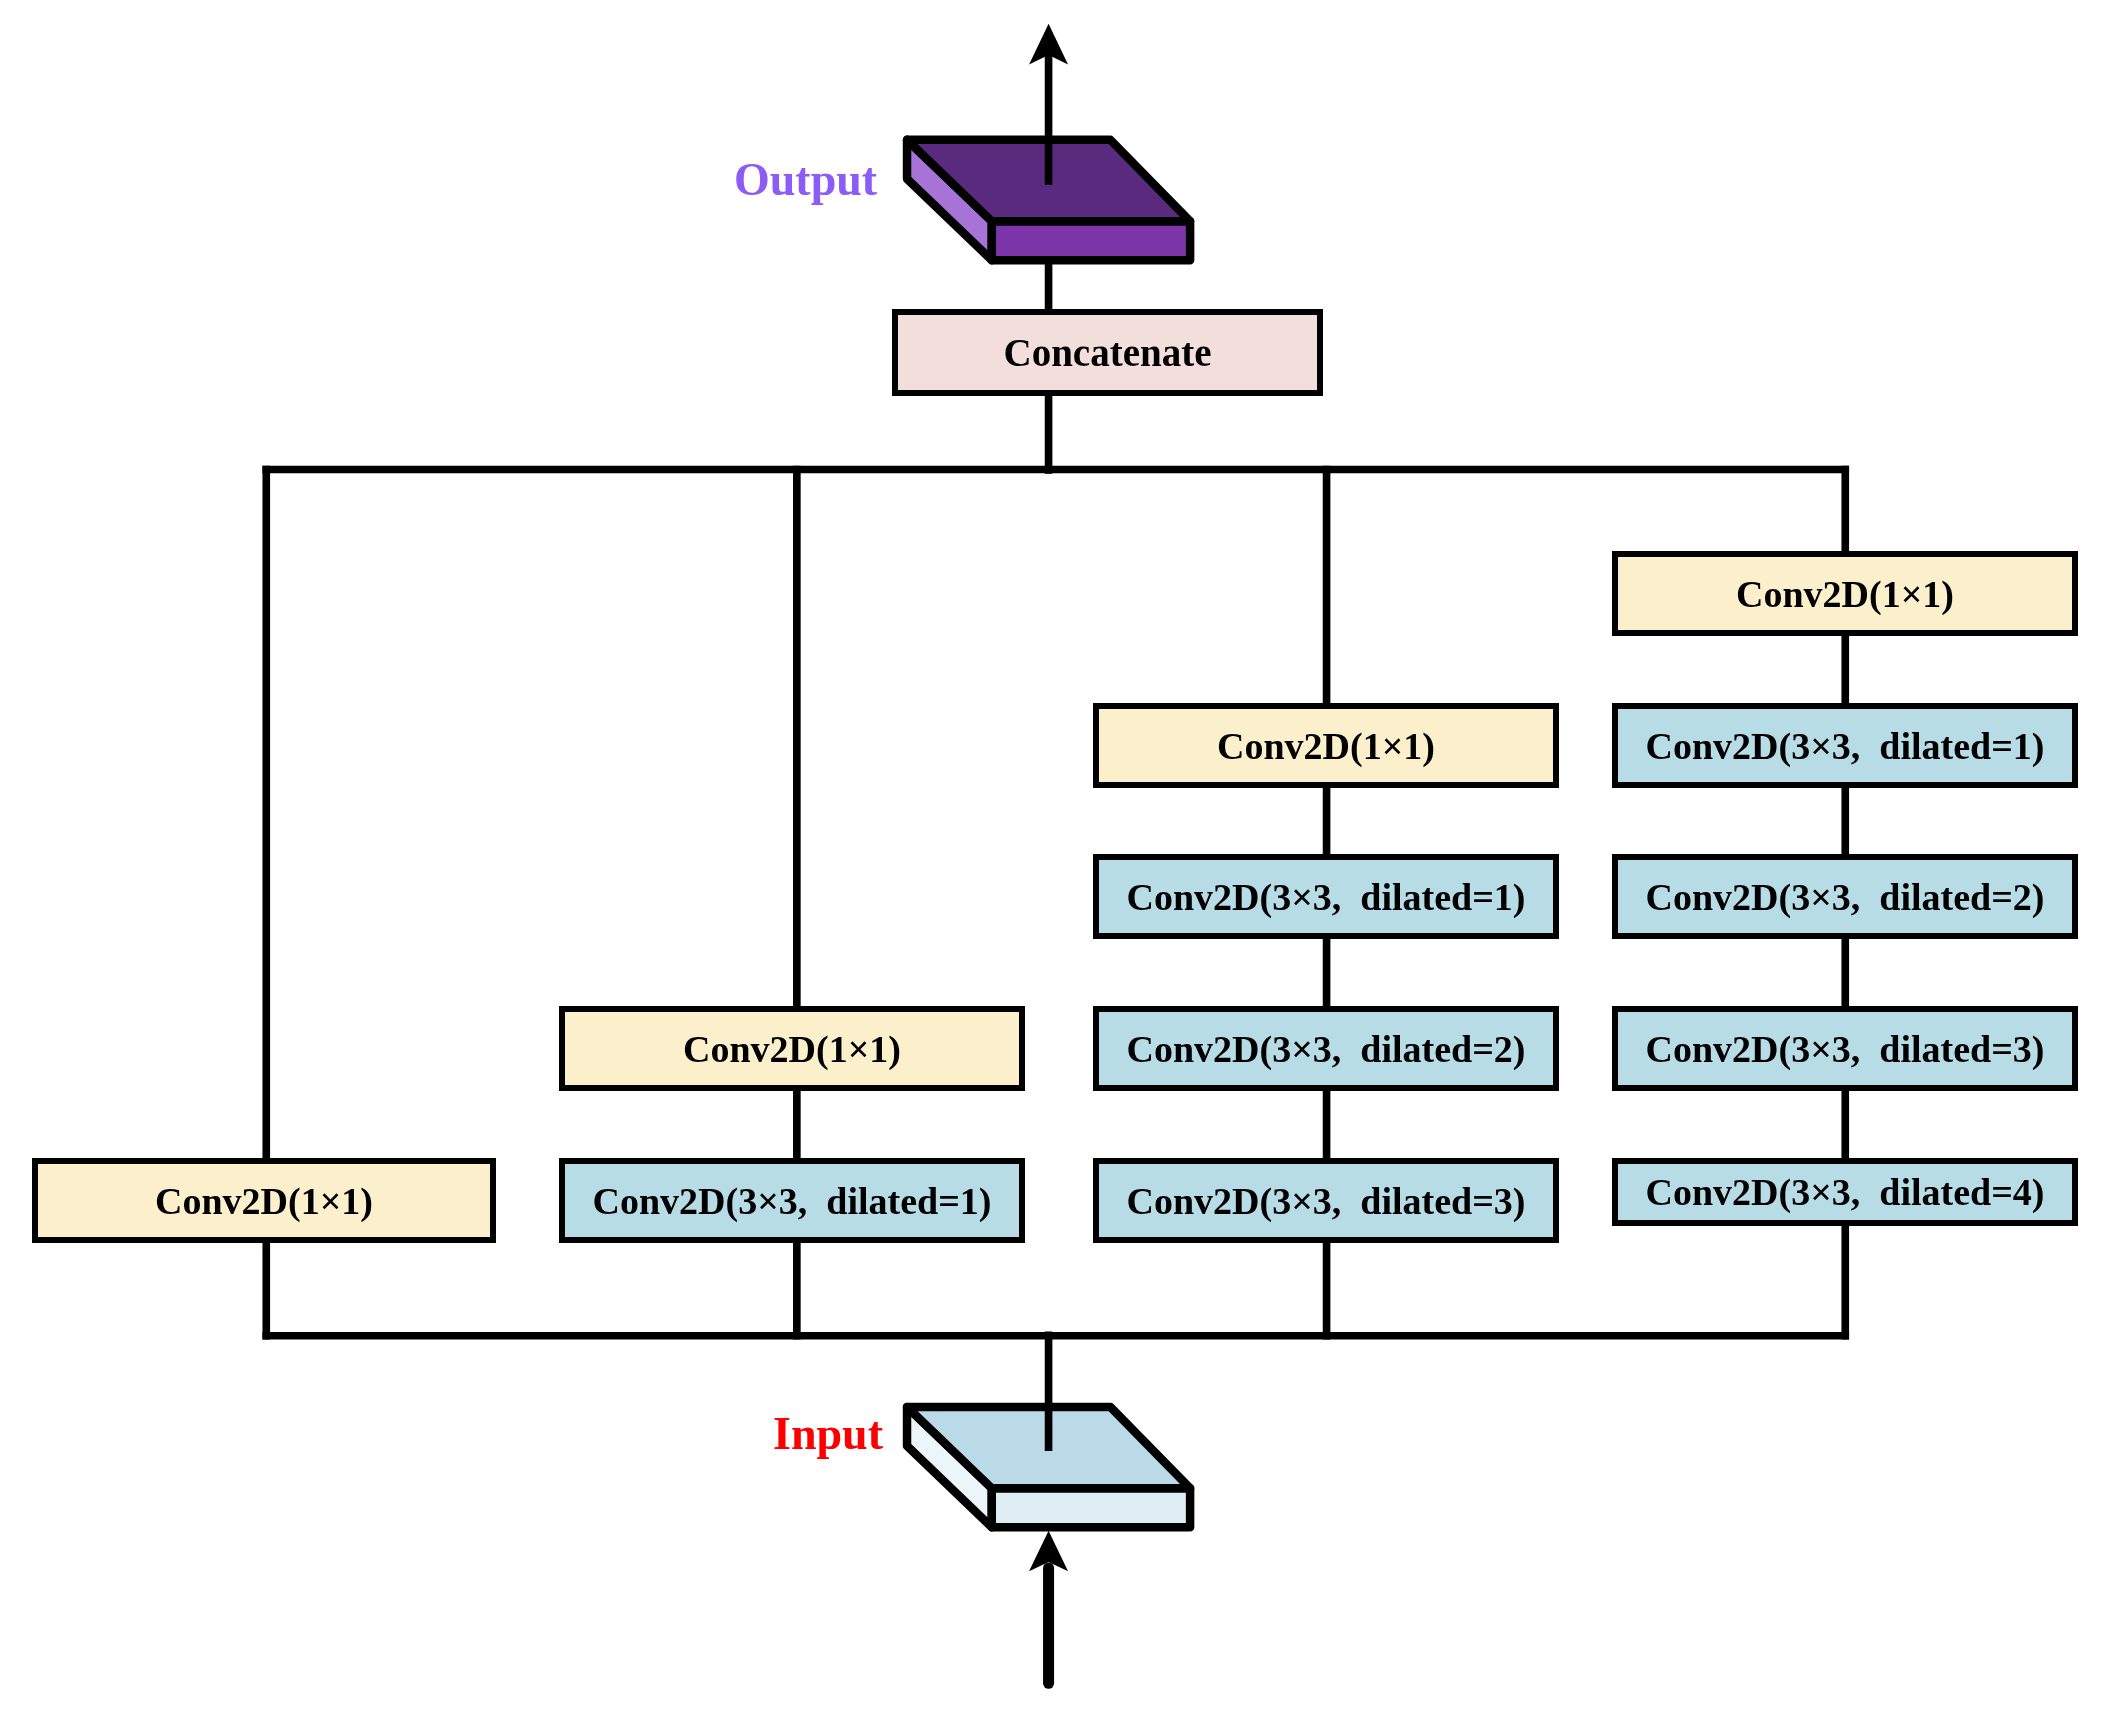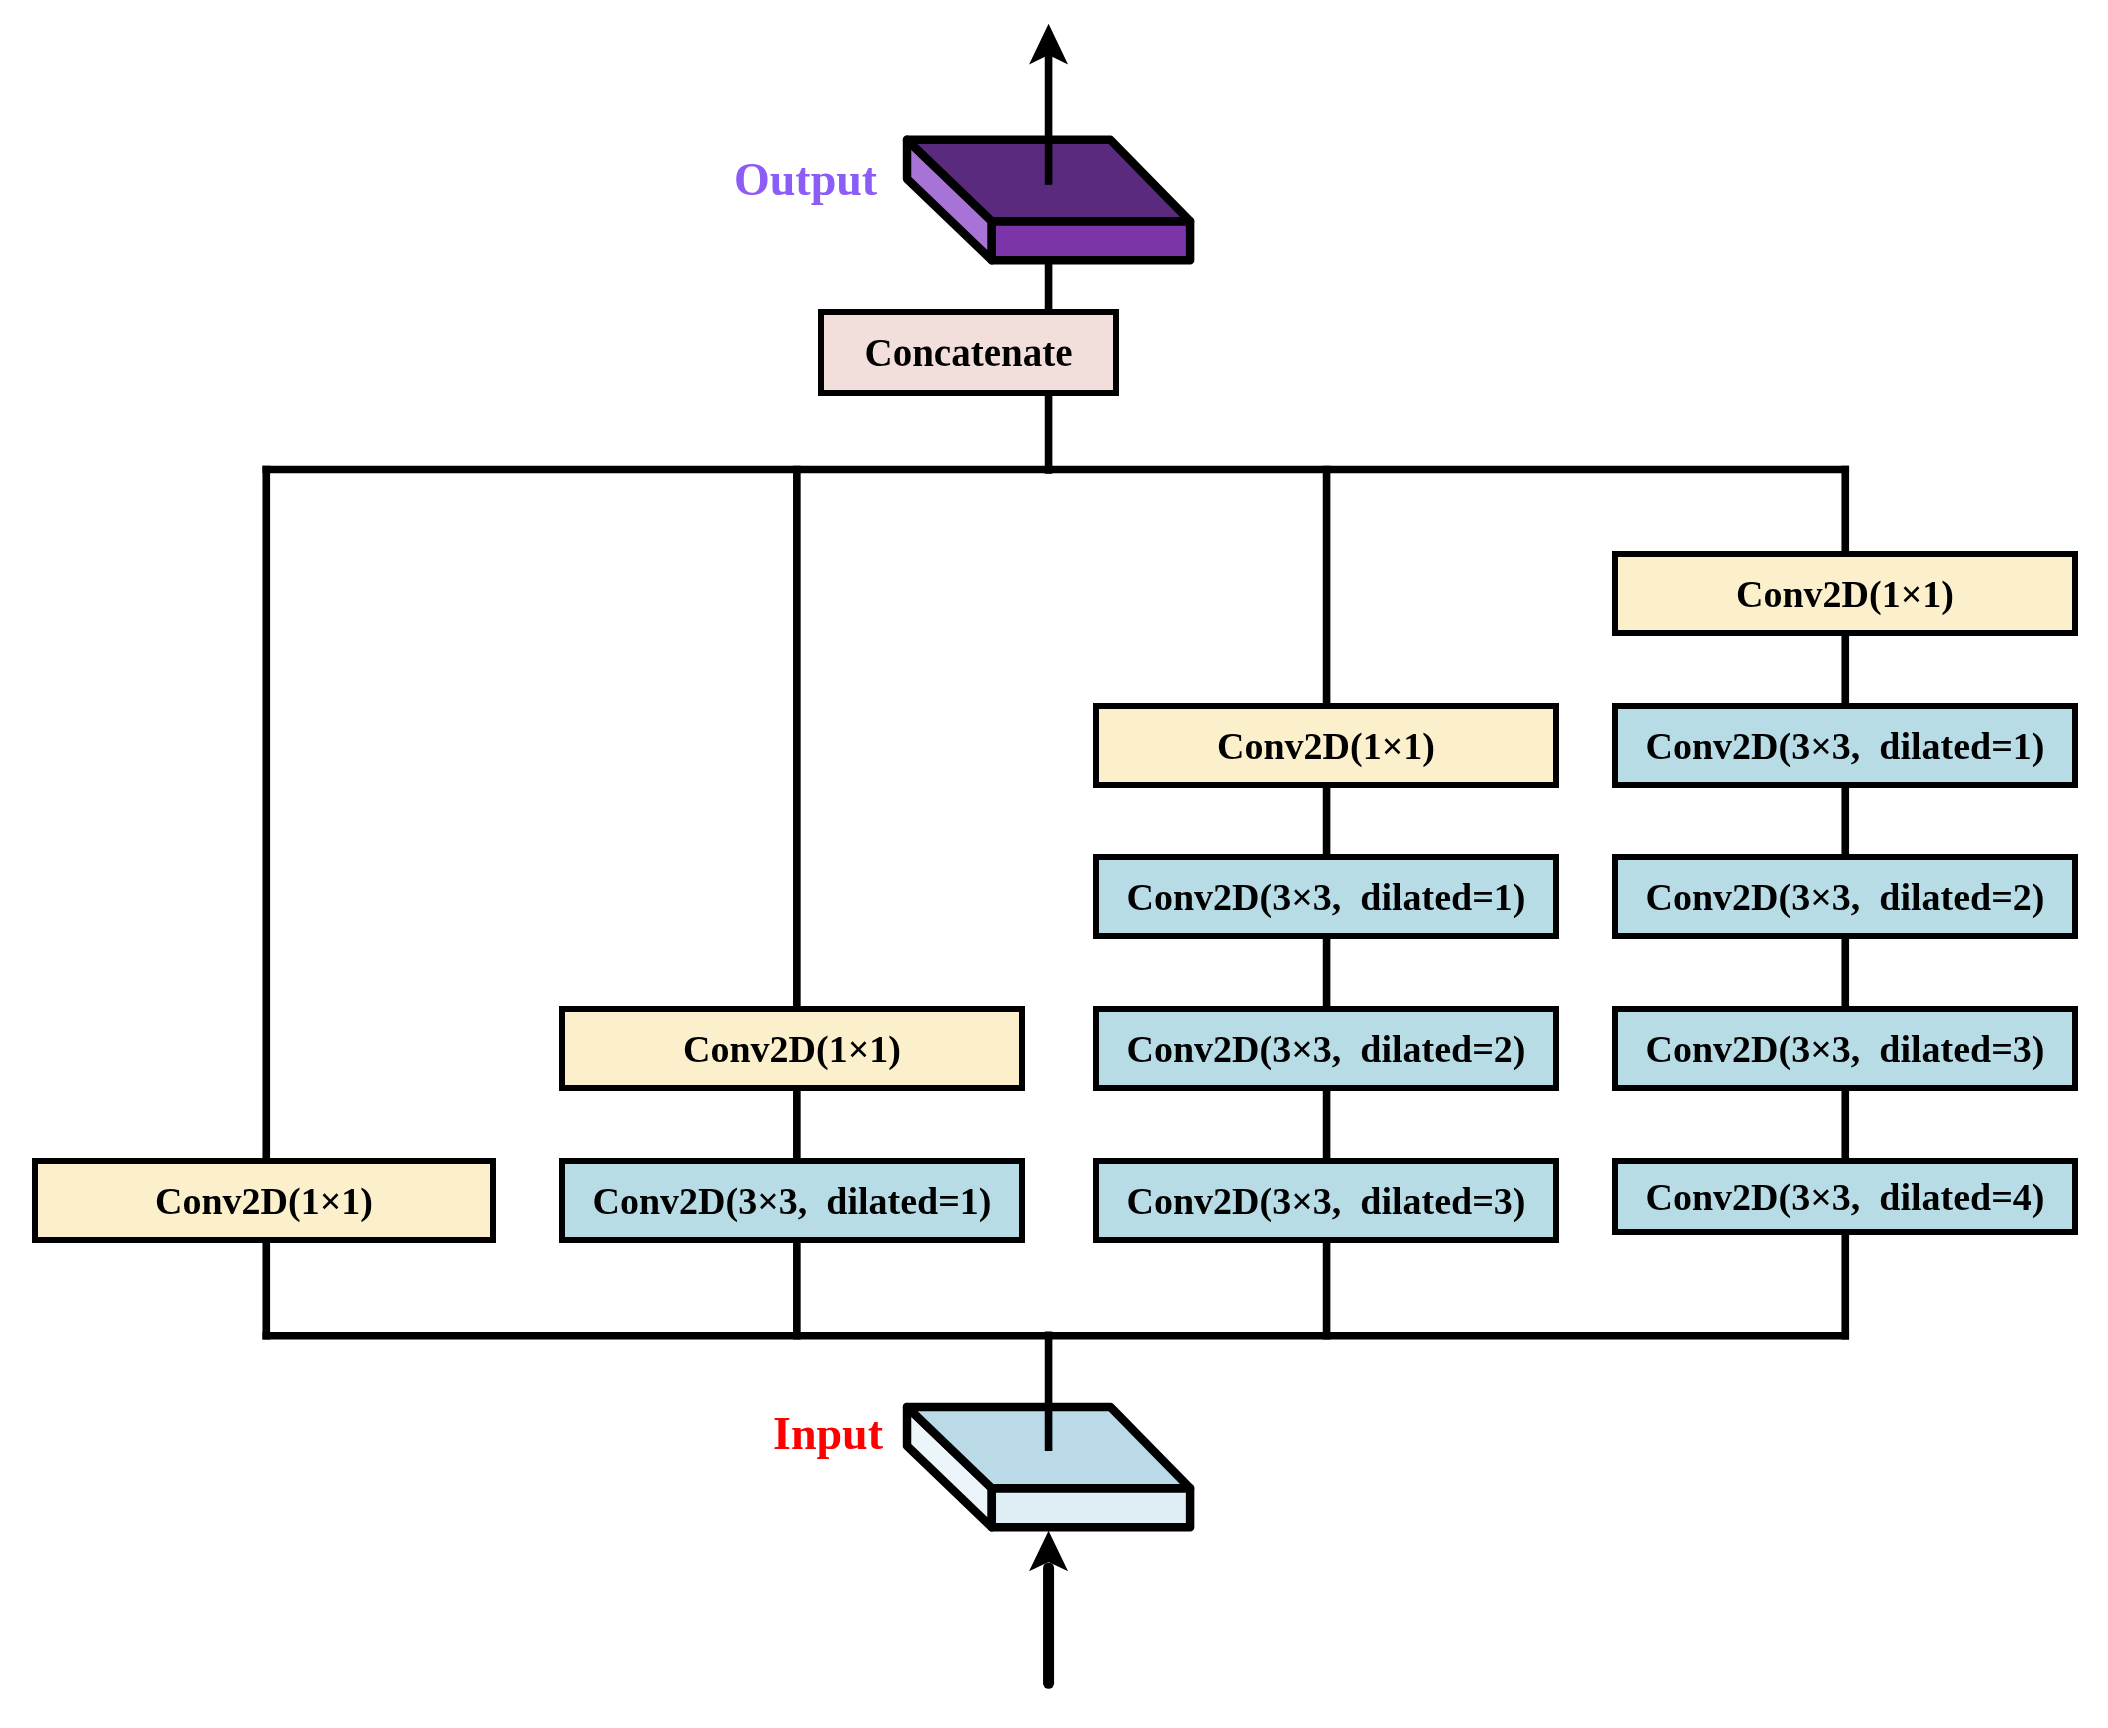--- a/index.html
+++ b/index.html
@@ -48,21 +48,21 @@
       <polygon class="slab" points="1170,1756 1404,1756 1404,1802 1170,1802" fill="#dfeef4"></polygon>
       <polygon class="slab" points="1070,1660 1310,1660 1404,1756 1170,1756" fill="#b9dae6"></polygon>
     </g>
 
     <line class="ln" x1="1237" y1="1571" x2="1237" y2="1712"></line>
 
     <line class="lnr" x1="1237" y1="1850" x2="1237" y2="1986"></line>
     <polygon class="ah" points="1237,1806 1214,1854 1237,1843 1260,1854"></polygon>
   </svg>
 
-  <div class="box concat" style="left: 818px; top: 309px; width: 301px; height: 87px; background-color: rgb(242, 222, 219);">
+  <div class="box concat" style="left: 892px; top: 309px; width: 431px; height: 87px; background-color: rgb(242, 222, 219);">
     <span>Concatenate</span>
   </div>
 
   <div class="box" style="left: 32px; top: 1158px; width: 464px; height: 85px; background-color: rgb(251, 240, 203);">
     <span>Conv2D(1×1)</span>
   </div>
 
   <div class="box" style="left: 559px; top: 1006px; width: 466px; height: 85px; background-color: rgb(251, 240, 203);">
     <span>Conv2D(1×1)</span>
   </div>
@@ -88,21 +88,21 @@
   </div>
   <div class="box" style="left: 1612px; top: 703px; width: 466px; height: 85px; background-color: rgb(183, 220, 230);">
     <span>Conv2D(3×3,&nbsp; dilated=1)</span>
   </div>
   <div class="box" style="left: 1612px; top: 854px; width: 466px; height: 85px; background-color: rgb(183, 220, 230);">
     <span>Conv2D(3×3,&nbsp; dilated=2)</span>
   </div>
   <div class="box" style="left: 1612px; top: 1006px; width: 466px; height: 85px; background-color: rgb(183, 220, 230);">
     <span>Conv2D(3×3,&nbsp; dilated=3)</span>
   </div>
-  <div class="box" style="left: 1612px; top: 1158px; width: 466px; height: 77px; background-color: rgb(183, 220, 230);">
+  <div class="box" style="left: 1612px; top: 1158px; width: 466px; height: 68px; background-color: rgb(183, 220, 230);">
     <span>Conv2D(3×3,&nbsp; dilated=4)</span>
   </div>
 
   <div class="flabel" style="left: 734px; top: 153px; color: #8b5cf6;">Output</div>
   <div class="flabel" style="left: 773px; top: 1407px; color: rgb(255, 0, 0);">Input</div>
 
 </div>
 
 
 </body></html>

